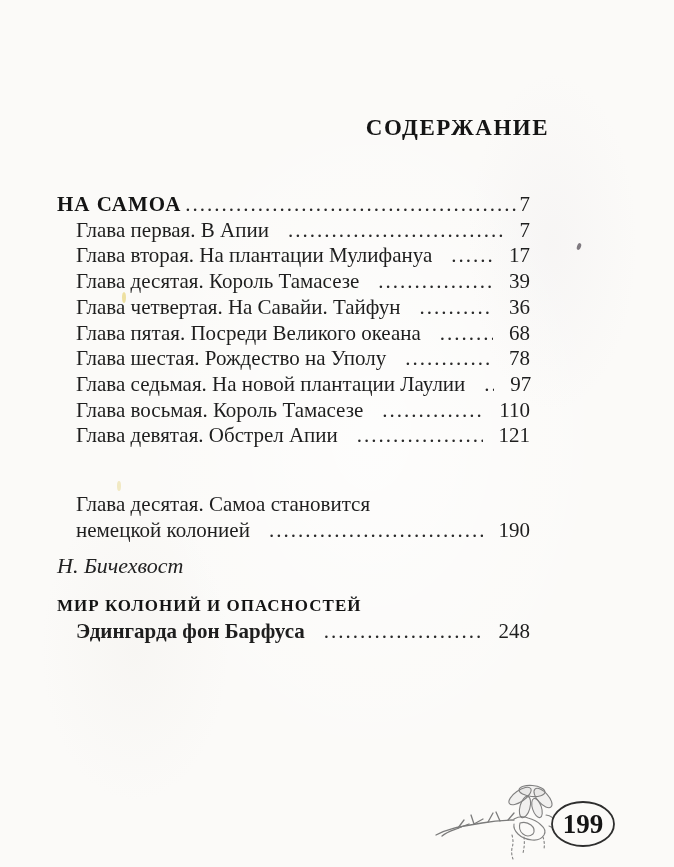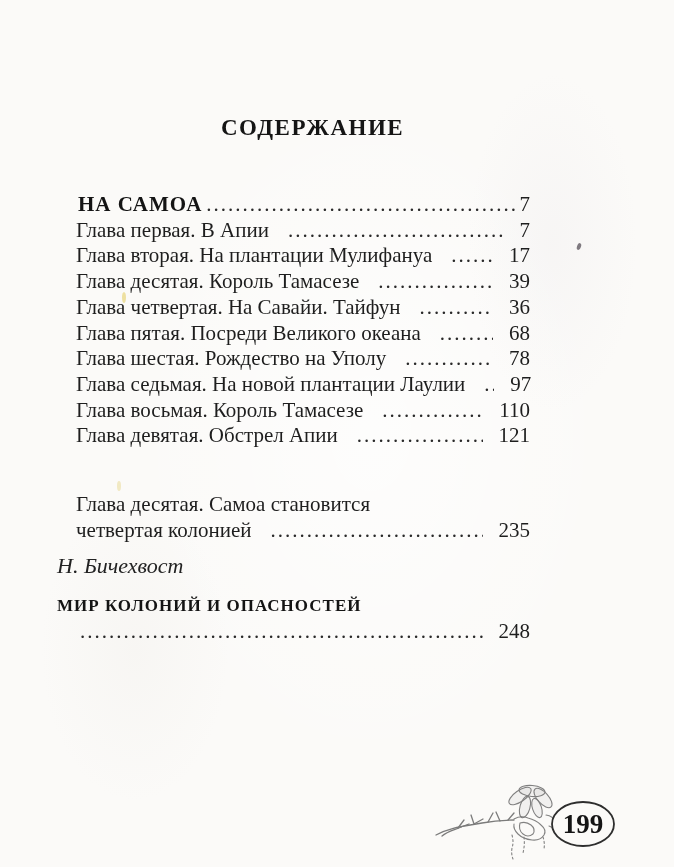--- a/index.html
+++ b/index.html
@@ -25,21 +25,21 @@
     position: absolute;
     left: 57px;
     top: 116px;
     width: 473px;
   }
   .doc-title {
     margin: 0 0 52px 0;
     font-size: 23px;
     font-weight: bold;
     letter-spacing: 1.5px;
-    text-align: center;
+    text-align: right;
     transform: translateX(19px);
     line-height: 24px;
     color: #151515;
   }
   .toc-row {
     display: flex;
     align-items: baseline;
     font-size: 21px;
     line-height: 25.7px;
     white-space: nowrap;
@@ -52,21 +52,21 @@
     margin: 0 1px 0 4px;
     min-width: 10px;
   }
   .leader::after {
     content: "..........................................................................................................";
     letter-spacing: 2px;
     color: #2a2a2a;
   }
   .toc-row .pg { flex: 0 0 auto; }
   .indent { padding-left: 19px; gap: 15px; }
-  .bold { font-weight: bold; margin-left: 21px; }
+  .bold { font-weight: bold; }
   .heading-row .label { letter-spacing: 1px; color: #141414; }
   .plain-row { font-size: 21px; line-height: 25.7px; margin-top: 43px; }
   .author-line {
     margin-top: 10px;
     font-style: italic;
     font-size: 22px;
     line-height: 26px;
     color: #222;
   }
   .part2-heading {
@@ -165,28 +165,29 @@
       <span class="pg">110</span>
     </div>
     <div class="toc-row indent">
       <span class="label">Глава девятая. Обстрел Апии</span>
       <span class="leader"></span>
       <span class="pg">121</span>
     </div>
 
     <div class="plain-row indent">Глава десятая. Самоа становится</div>
     <div class="toc-row indent">
-      <span class="label">четвертая колонией</span>
-      <span class="leader"></span>
-      <span class="pg">235</span>
+      <span class="label">немецкой колонией</span>
+      <span class="leader"></span>
+      <span class="pg">190</span>
     </div>
 
     <div class="author-line">Н. Бичехвост</div>
     <div class="part2-heading">МИР КОЛОНИЙ И ОПАСНОСТЕЙ</div>
     <div class="toc-row indent">
+      <span class="label bold">Эдингарда фон Барфуса</span>
       <span class="leader"></span>
       <span class="pg">248</span>
     </div>
 
   </div>
 
   <div class="speck speck-dark"></div>
   <div class="speck speck-yellow-1"></div>
   <div class="speck speck-yellow-2"></div>
 

